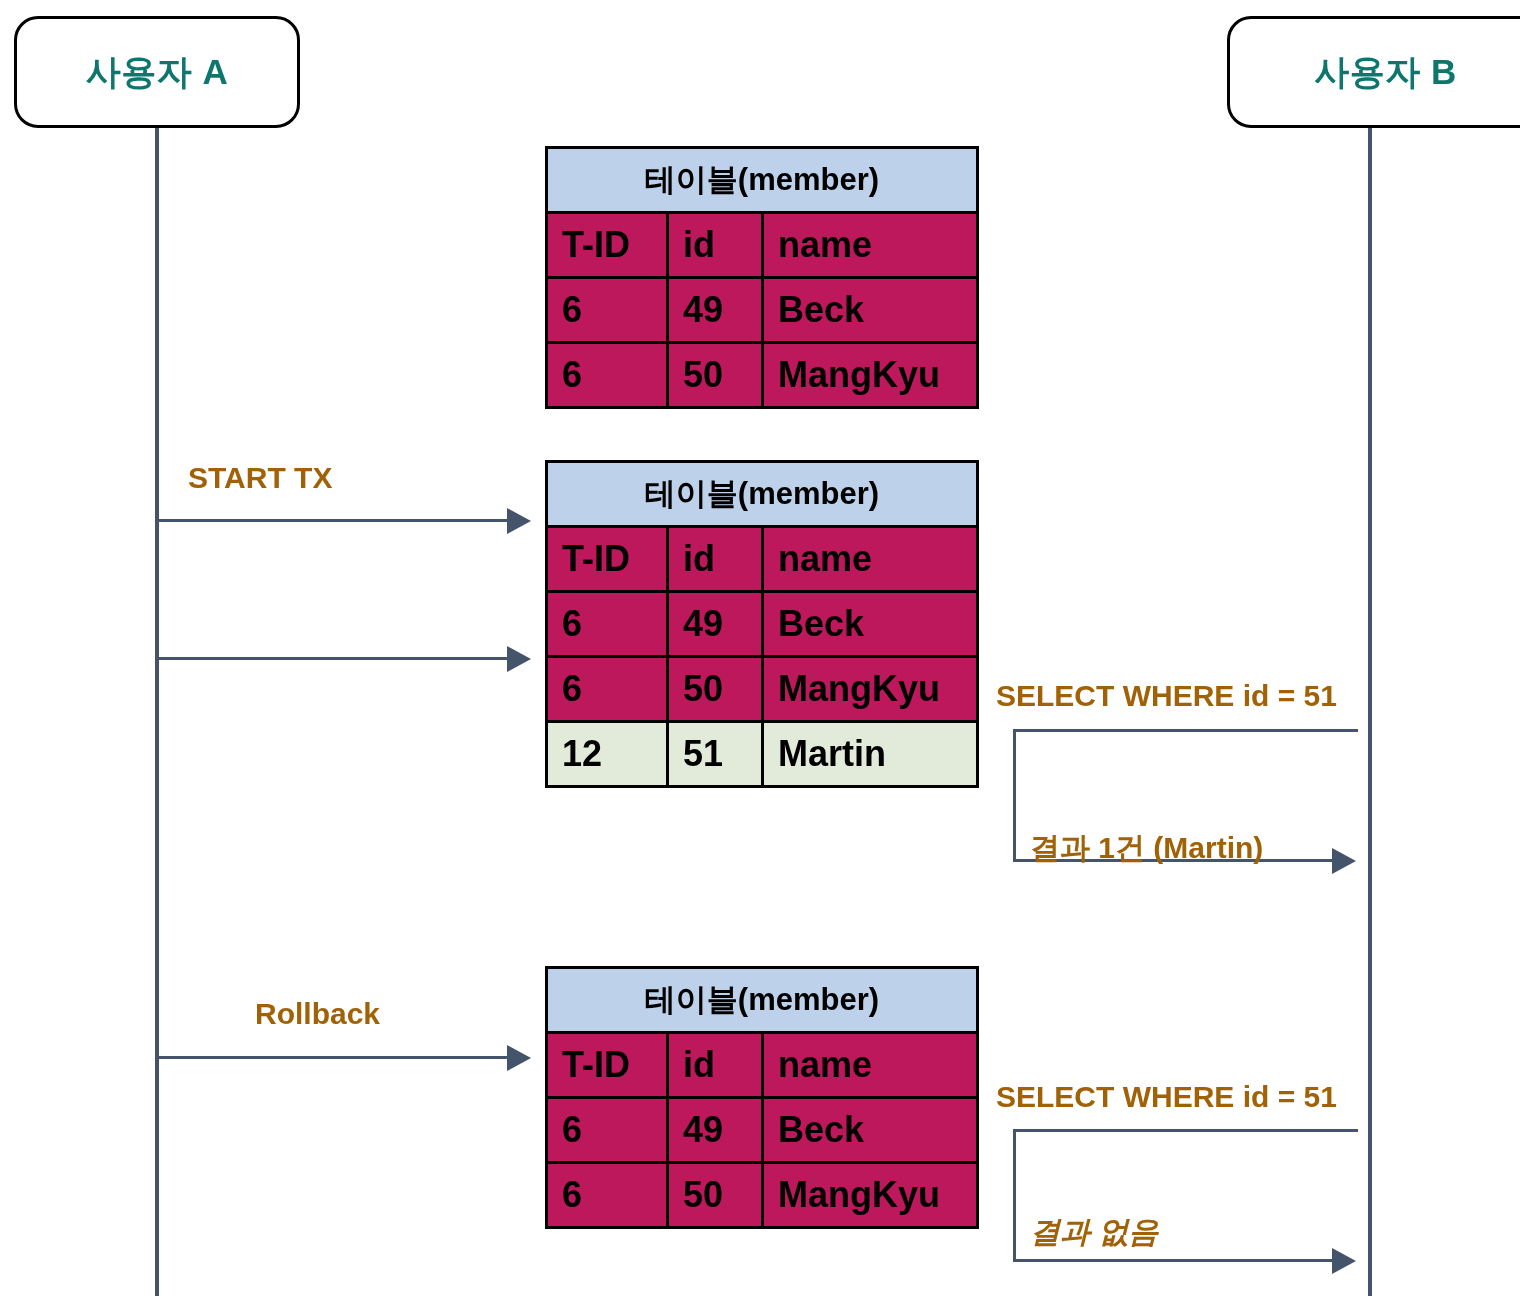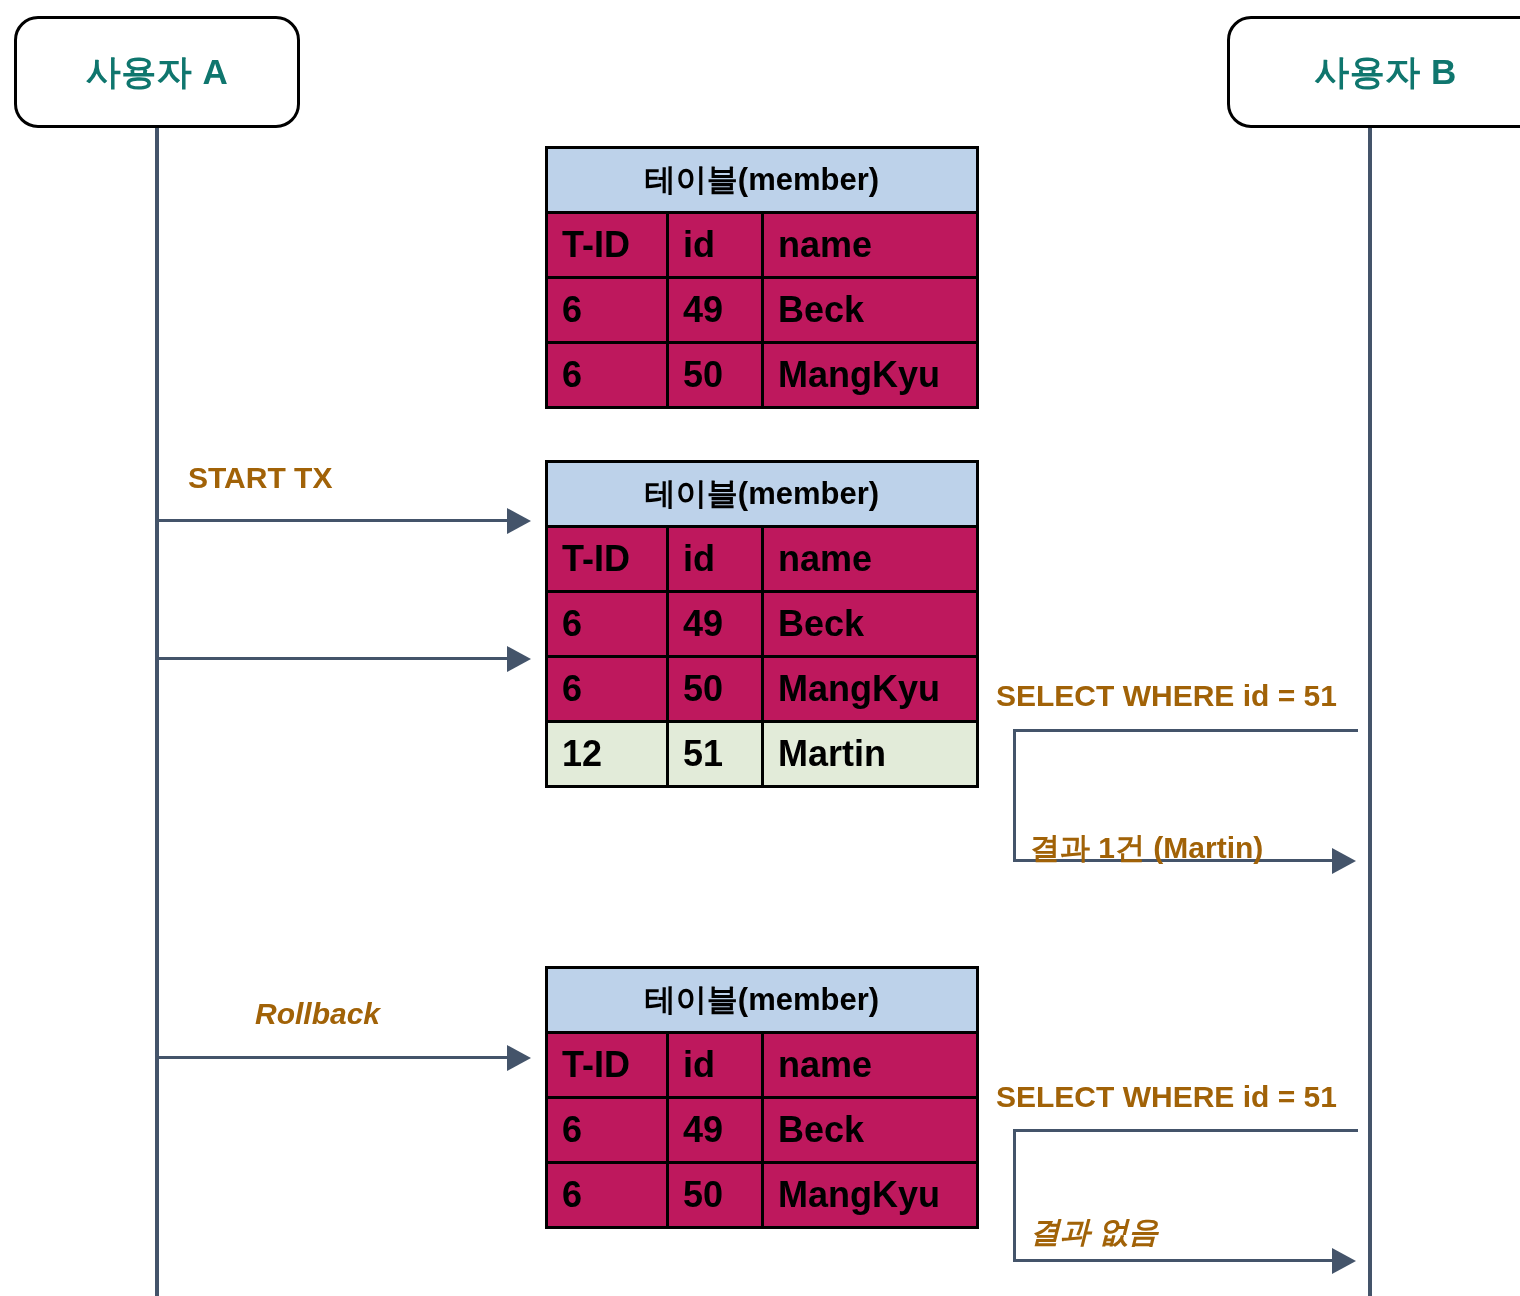--- a/index.html
+++ b/index.html
@@ -113,21 +113,21 @@
   
   .label{
     position:absolute;
     font-weight:bold;
     color:#a16207;
     white-space:pre-line;
     line-height:1.30;
   }
   #label-start-tx  { left:188px; top:458px;  font-size:30px; }
   #label-insert    { left:168px; top:565px;  font-size:30px; }
-  #label-rollback  { left:255px; top:994px;  font-size:30px;font-style:italic; }
+  #label-rollback  { left:255px; top:994px;  font-size:30px; }
   #label-select-1  { left:996px; top:676px;  font-size:30px; }
   #label-result-1  { left:1030px;top:812px;  font-size:30px;margin-top:16px; }
   #label-select-2  { left:996px; top:1077px; font-size:30px; }
   #label-result-2  { left:1030px;top:1212px; font-size:30px;font-style:italic; }
 </style>
 </head>
 <body>
 
 <div id="stage">
 

